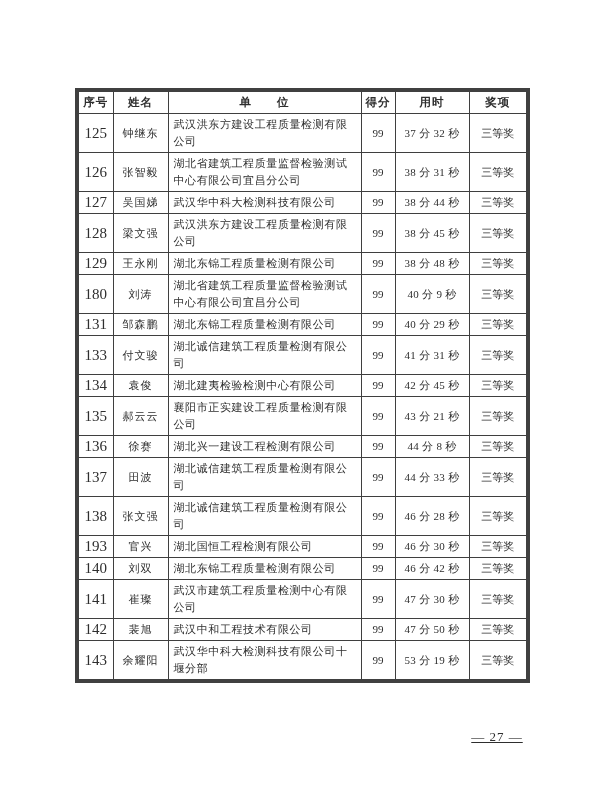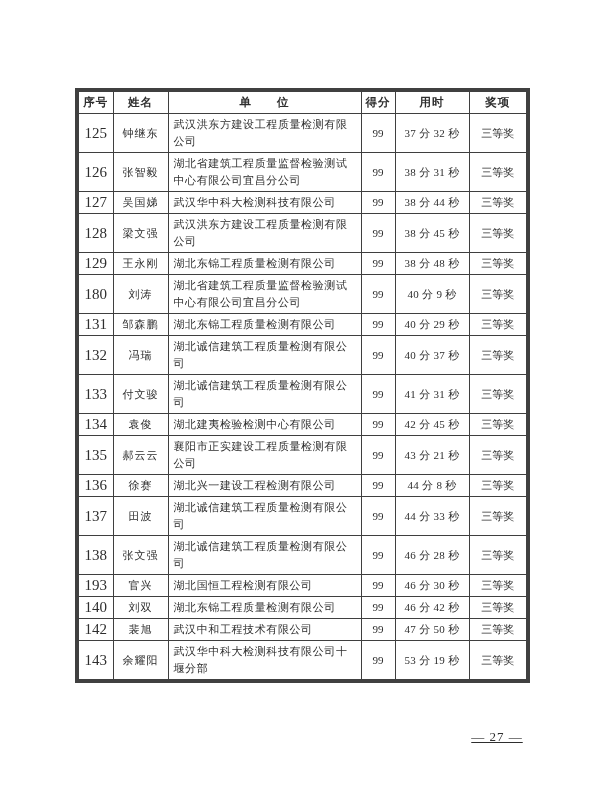--- a/index.html
+++ b/index.html
@@ -140,28 +140,20 @@
         </tr>
         <tr>
           <td class="cell-no">131</td>
           <td class="cell-name">邹森鹏</td>
           <td class="cell-org">湖北东锦工程质量检测有限公司</td>
           <td class="cell-score">99</td>
           <td class="cell-time">40 分 29 秒</td>
           <td class="cell-award">三等奖</td>
         </tr>
         <tr>
-          <td class="cell-no">132</td>
-          <td class="cell-name">冯瑞</td>
-          <td class="cell-org">湖北诚信建筑工程质量检测有限公司</td>
-          <td class="cell-score">99</td>
-          <td class="cell-time">40 分 37 秒</td>
-          <td class="cell-award">三等奖</td>
-        </tr>
-        <tr>
           <td class="cell-no">133</td>
           <td class="cell-name">付文骏</td>
           <td class="cell-org">湖北诚信建筑工程质量检测有限公司</td>
           <td class="cell-score">99</td>
           <td class="cell-time">41 分 31 秒</td>
           <td class="cell-award">三等奖</td>
         </tr>
         <tr>
           <td class="cell-no">134</td>
           <td class="cell-name">袁俊</td>
@@ -212,20 +204,28 @@
         </tr>
         <tr>
           <td class="cell-no">140</td>
           <td class="cell-name">刘双</td>
           <td class="cell-org">湖北东锦工程质量检测有限公司</td>
           <td class="cell-score">99</td>
           <td class="cell-time">46 分 42 秒</td>
           <td class="cell-award">三等奖</td>
         </tr>
         <tr>
+          <td class="cell-no">141</td>
+          <td class="cell-name">崔璨</td>
+          <td class="cell-org">武汉市建筑工程质量检测中心有限公司</td>
+          <td class="cell-score">99</td>
+          <td class="cell-time">47 分 30 秒</td>
+          <td class="cell-award">三等奖</td>
+        </tr>
+        <tr>
           <td class="cell-no">142</td>
           <td class="cell-name">裴旭</td>
           <td class="cell-org">武汉中和工程技术有限公司</td>
           <td class="cell-score">99</td>
           <td class="cell-time">47 分 50 秒</td>
           <td class="cell-award">三等奖</td>
         </tr>
         <tr>
           <td class="cell-no">143</td>
           <td class="cell-name">余耀阳</td>

